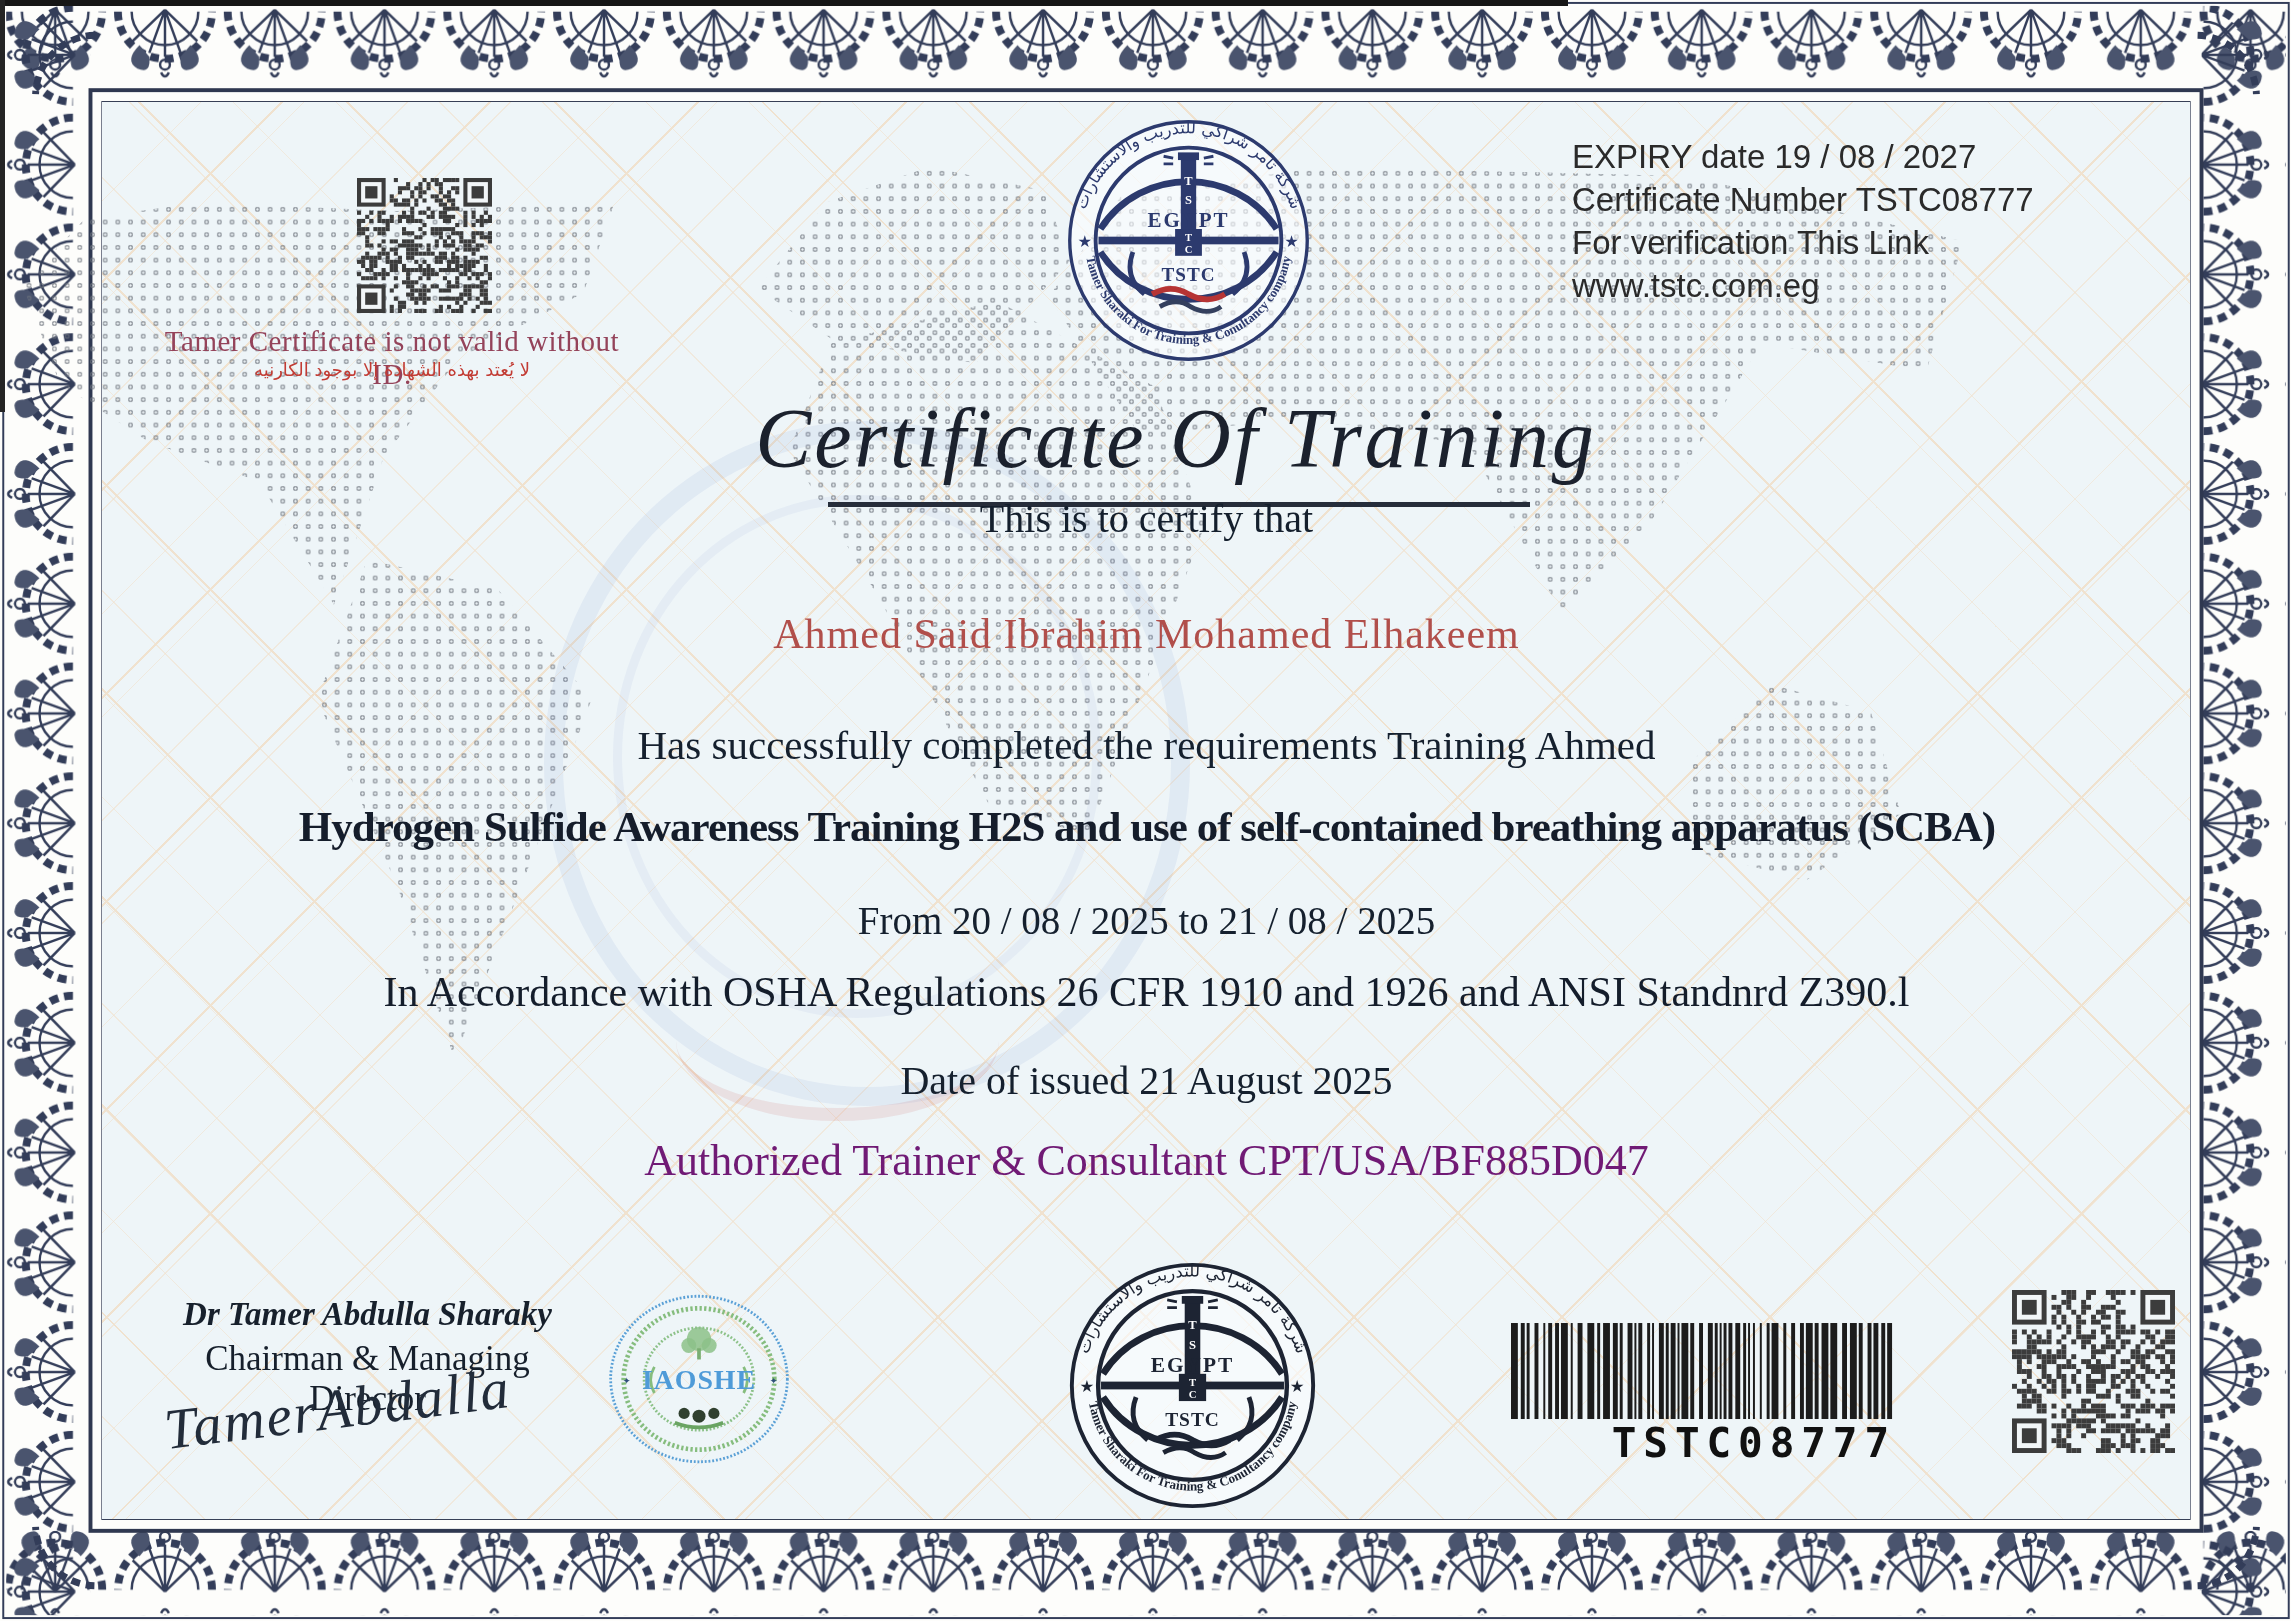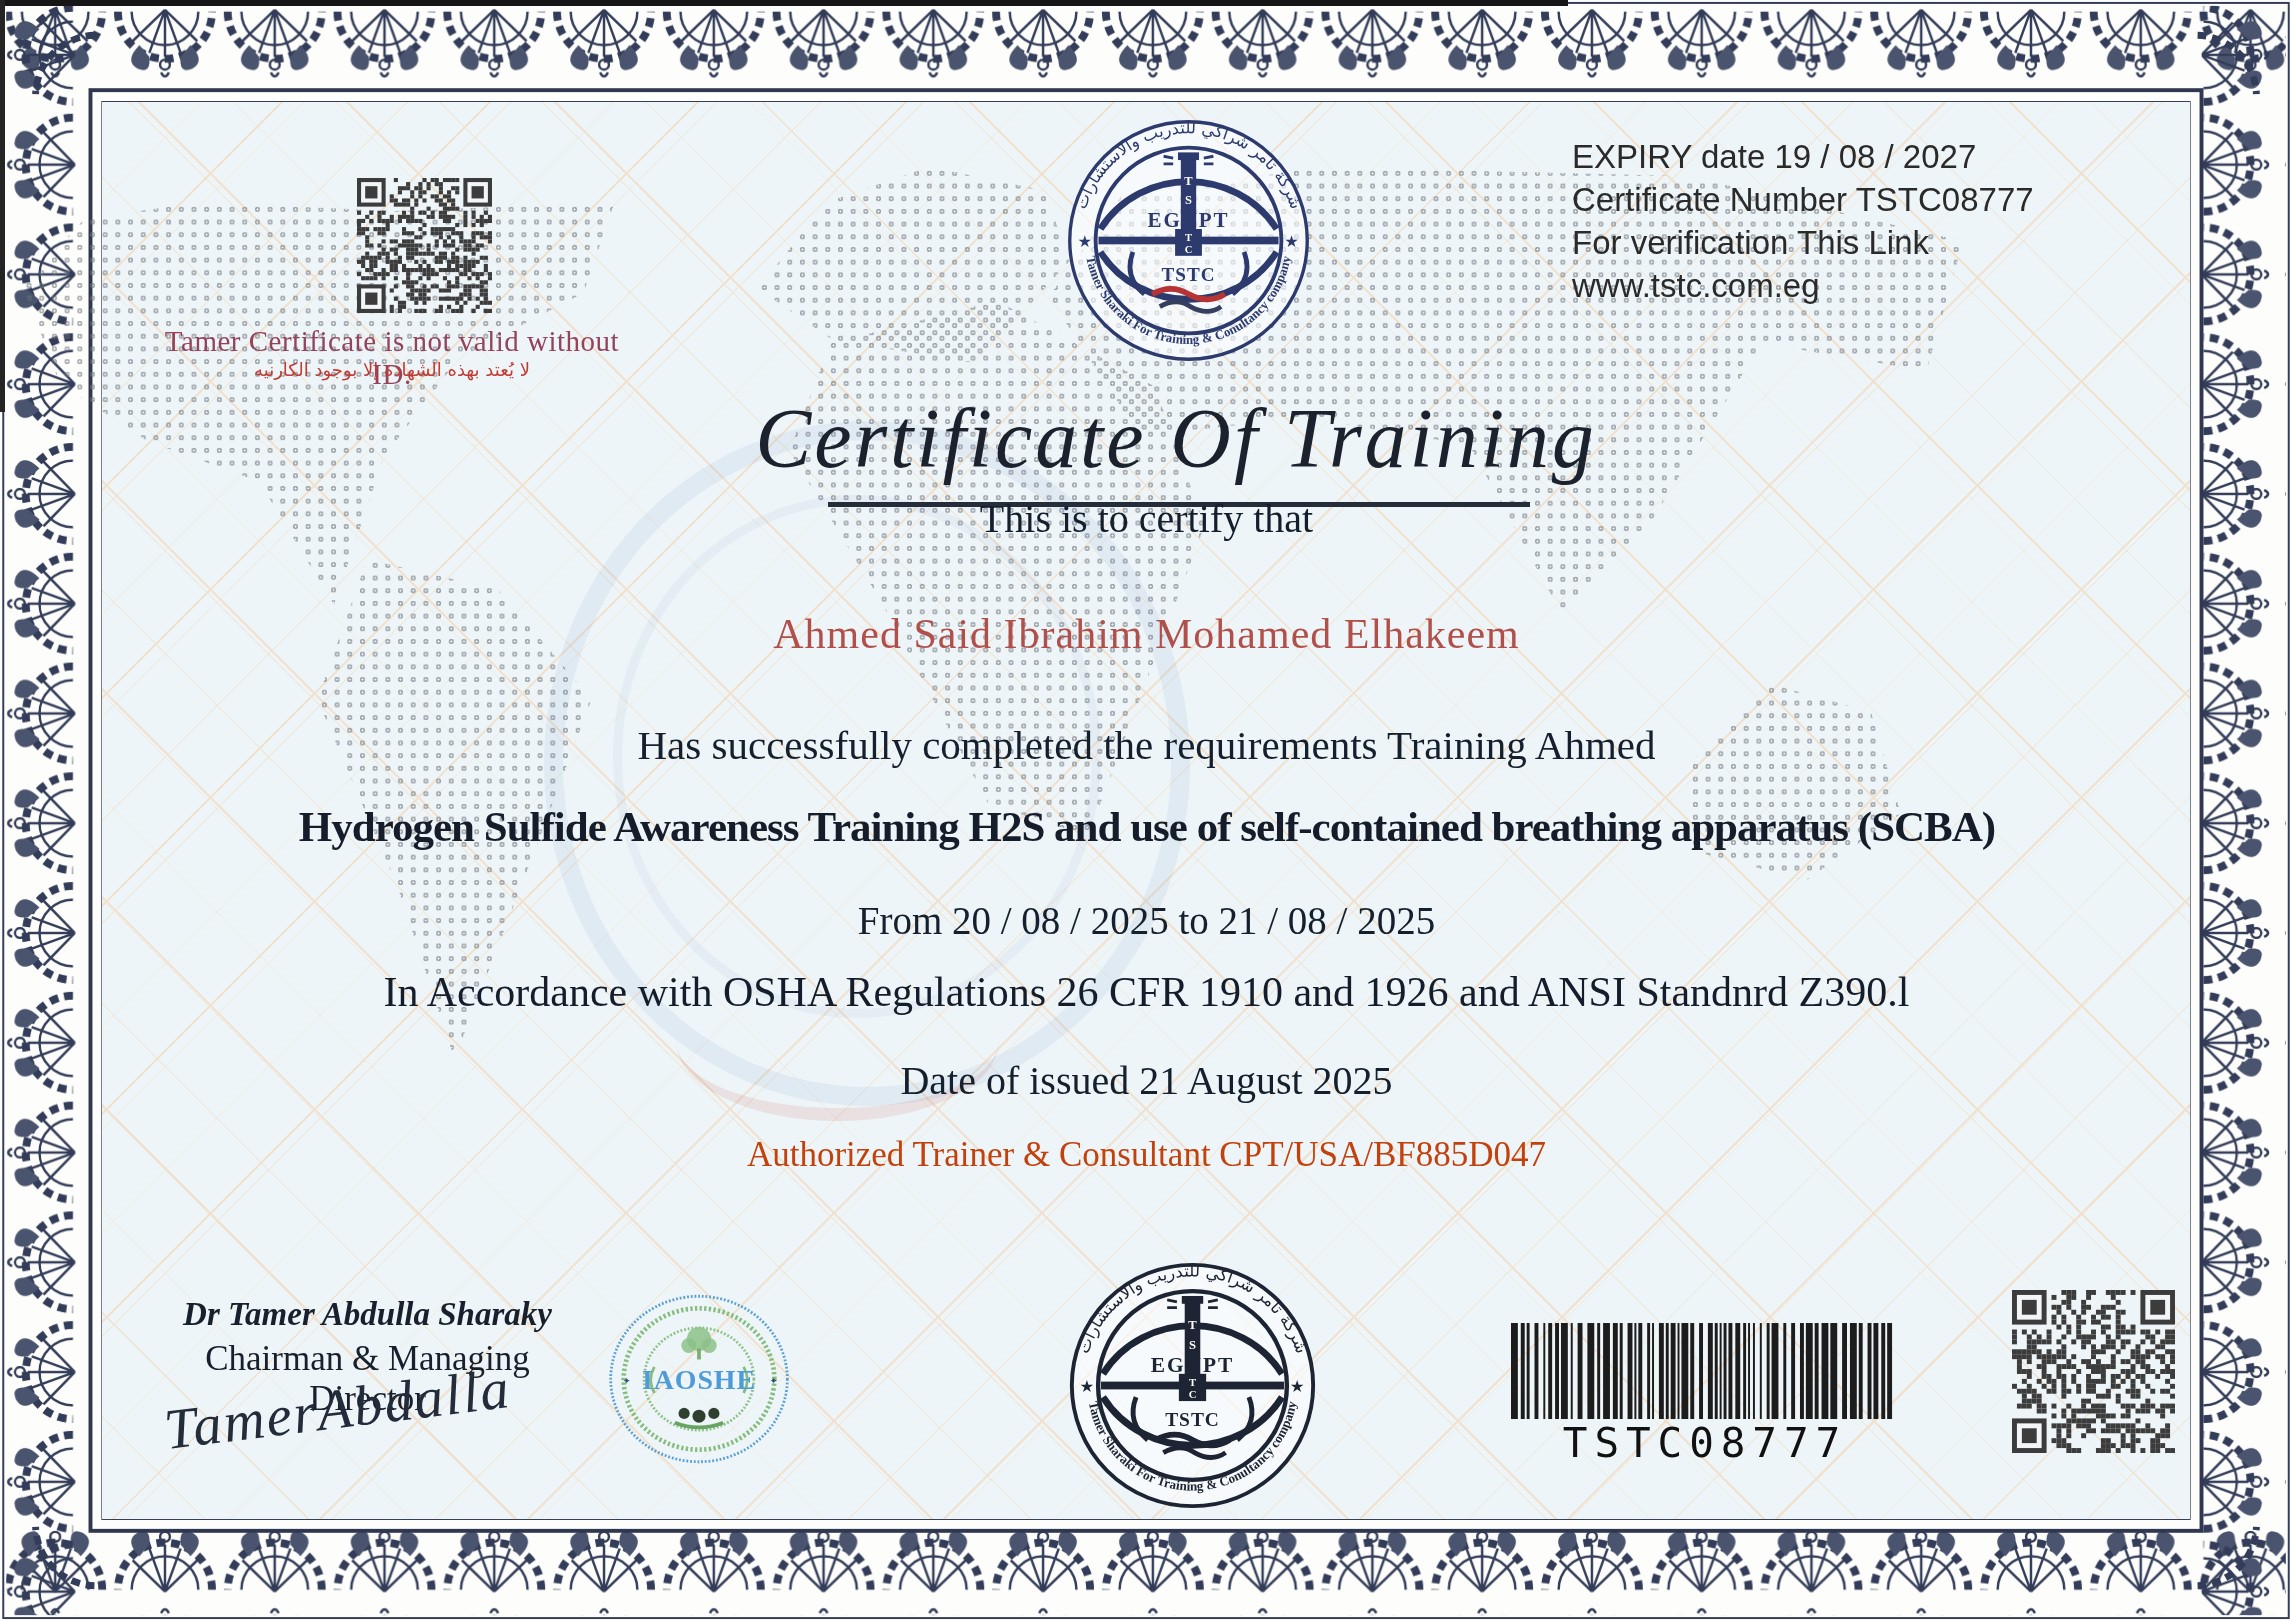--- a/index.html
+++ b/index.html
@@ -50,27 +50,27 @@
   .title{left:686px;top:390px;width:980px;font-size:84px;font-style:italic;color:#1b212d;
          letter-spacing:2.9px;}
   .title-underline{left:828px;top:502px;width:702px;height:4.9px;background:#262d3a;}
   .certify{left:294px;top:495px;width:1705px;font-size:40px;color:#141f2d;}
   .name{left:196px;top:610px;width:1901px;font-size:42px;color:#b14f4b;letter-spacing:1px;}
   .completion{left:294px;top:721px;width:1705px;font-size:41px;color:#15202e;}
   .course{left:118px;top:802px;width:2058px;font-size:43px;font-weight:600;color:#151d2b;letter-spacing:-1px;}
   .daterange{left:294px;top:898px;width:1705px;font-size:39px;color:#15202e;}
   .accordance{left:137px;top:968px;width:2019px;font-size:42px;color:#141d2b;}
   .issued{left:294px;top:1057px;width:1705px;font-size:40px;color:#15202e;}
-  .trainer{left:294px;top:1135px;width:1705px;font-size:35px;color:#c2410c;}
+  .trainer{left:294px;top:1135px;width:1705px;font-size:44px;color:#701a75;}
   .sig-name{left:147px;top:1296px;width:441px;font-size:33px;font-weight:bold;font-style:italic;color:#17202c;}
   .sig-title{left:147px;top:1339px;width:441px;font-size:35px;color:#17202c;}
   .sig-script{left:127px;top:1376px;width:421px;font-size:57px;font-style:italic;color:#222c3a;
               transform:rotate(-7deg);letter-spacing:2px;}
   .barcode-text{left:1514px;top:1419px;width:382px;font-family:"DejaVu Sans Mono",monospace;
-                font-size:41px;font-weight:normal;color:#111;letter-spacing:6.9px;}
+                font-size:41px;font-weight:bold;color:#111;letter-spacing:6.9px;text-align:right;}
   svg text{font-family:"Liberation Serif","DejaVu Serif",serif;}
   .ar-arc{font-family:"DejaVu Sans",sans-serif;}
 </style>
 </head>
 <body>
 
 <div class="page">
 
   <svg class="abs" width="2292" height="1621" viewBox="0 0 2338 1654" style="left:0;top:0">
     <defs>

